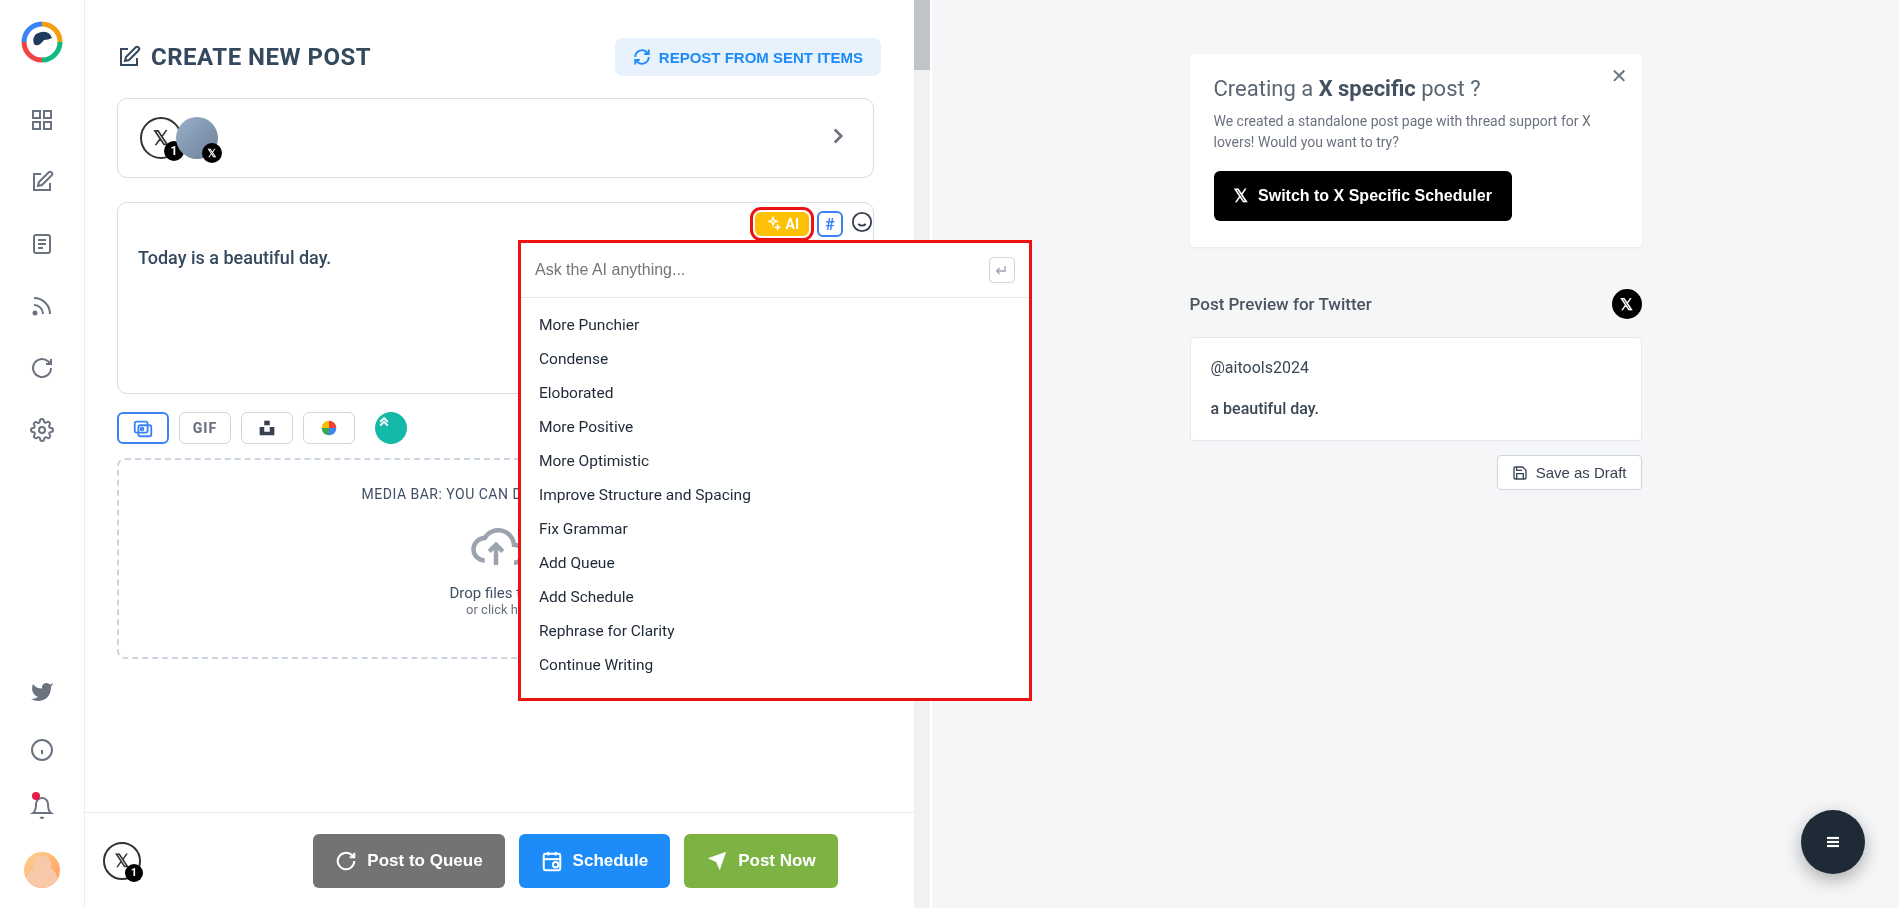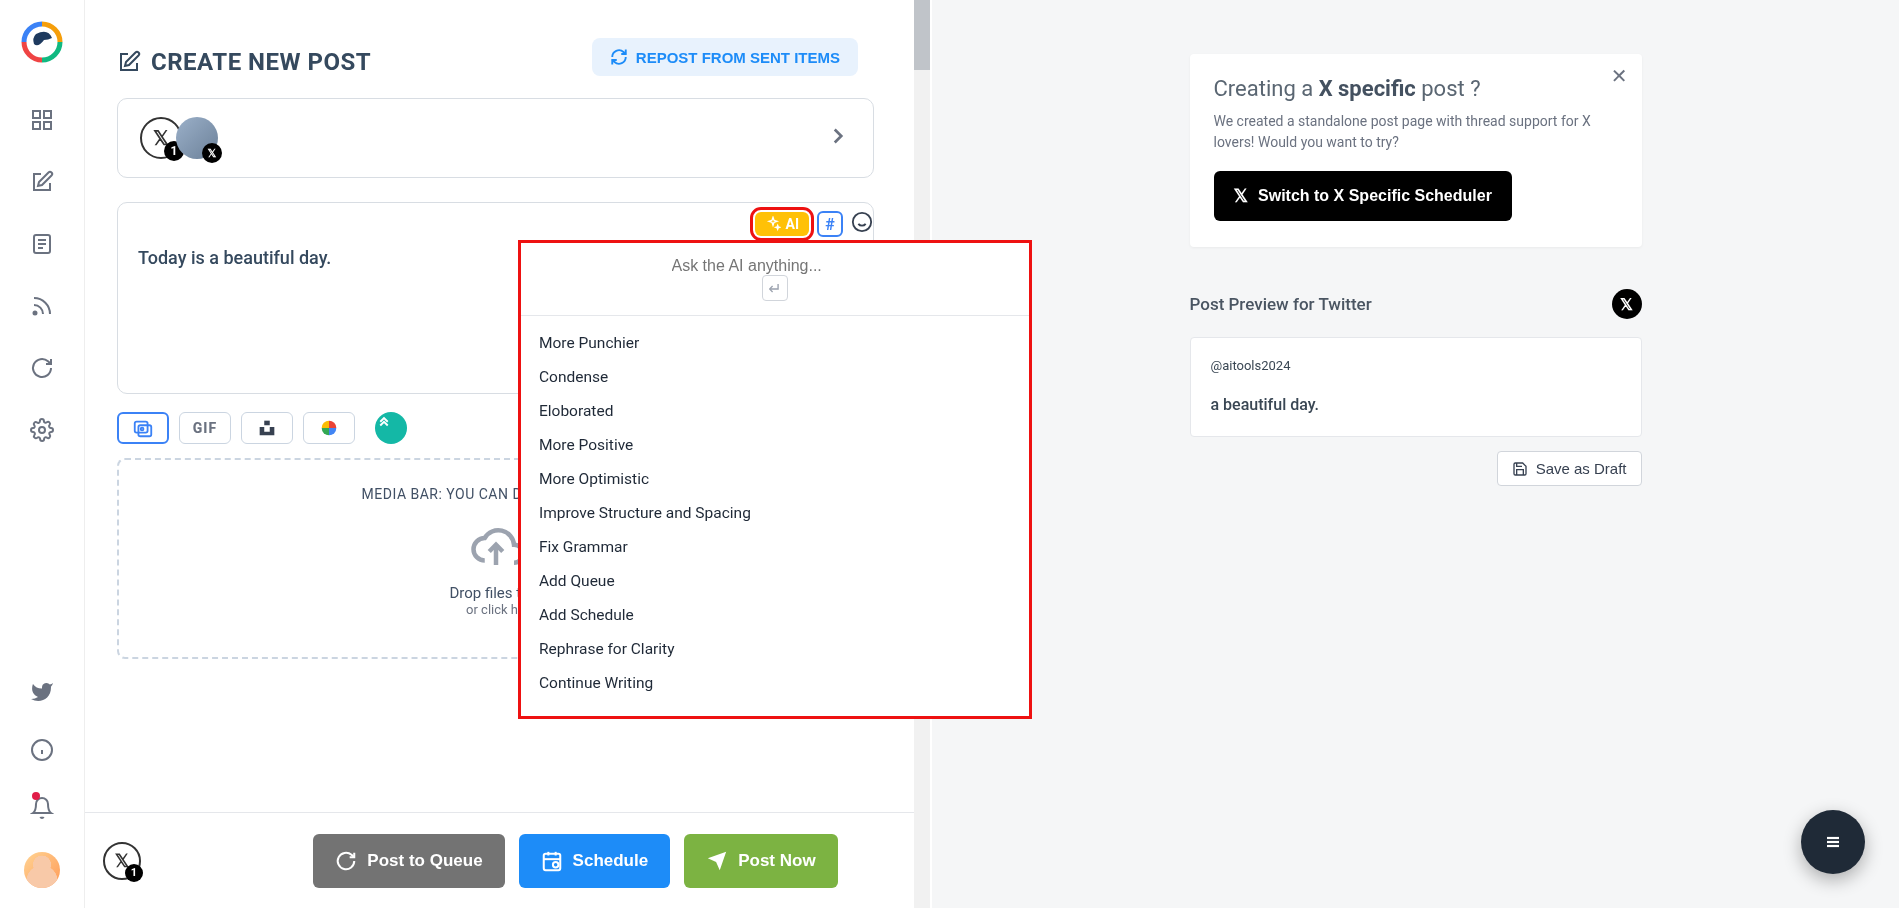--- a/index.html
+++ b/index.html
@@ -58,22 +58,22 @@
   .main {
     position: absolute;
     left: 85px; top: 0;
     width: 830px;
     bottom: 0;
     padding: 38px 0 0 0;
     border-right: 1px solid #e5e7eb;
   }
   .main-inner { padding: 0 0 0 32px; width: 100%; }
   .page-header {
-    display: flex; align-items: flex-end; justify-content: space-between;
-    padding-right: 56px; margin-bottom: 22px;
+    display: flex; align-items: center; justify-content: space-between;
+    padding-right: 33px; margin-bottom: 22px;
   }
   .page-title-wrap { display: flex; align-items: center; gap: 10px; }
   .page-title { font-size: 24px; font-weight: 700; color: #35495e; letter-spacing: .5px; }
   .page-title-wrap svg { width: 24px; height: 24px; stroke: #35495e; fill: none; stroke-width: 2; }
   .repost-btn {
     background: #e8f2fd; color: #1d8cf8;
     border: none; border-radius: 8px;
     padding: 10px 18px; font-weight: 700; font-size: 15px;
     display: flex; align-items: center; gap: 8px; cursor: pointer;
   }
@@ -207,21 +207,21 @@
   .ai-popup {
     position: absolute;
     left: 518px; top: 240px;
     width: 514px;
     background: #fff;
     border: 3px solid #e11;
     z-index: 50;
   }
   .ai-input-row {
     display:flex; align-items:center;
-    padding: 14px 14px; border-bottom: 1px solid #e5e7eb; flex-direction: column;
+    padding: 14px 14px; border-bottom: 1px solid #e5e7eb;
   }
   .ai-input {
     flex:1; border:none; outline:none; font-size:16px; color:#374151;
   }
   .ai-enter {
     width:26px;height:26px;border:1px solid #d1d5db;border-radius:4px;
     display:flex;align-items:center;justify-content:center;color:#9ca3af;
   }
   .ai-list { padding: 10px 0 16px; }
   .ai-item {
@@ -259,21 +259,21 @@
   }
   .preview-title { font-size:17px; color:#4a5562; font-weight:500; }
   .x-badge {
     width:30px;height:30px;border-radius:50%;background:#000;color:#fff;
     display:flex;align-items:center;justify-content:center;font-weight:800;
   }
   .preview-card {
     background:#fff; border:1px solid #e5e7eb; border-radius:4px;
     padding: 20px 20px 22px;
   }
-  .preview-handle { font-size:13px; color:#3a4754; margin-bottom: 22px; }
+  .preview-handle { font-size:16px; color:#3a4754; margin-bottom: 22px; }
   .preview-text { font-size:16px; color:#3a4754; font-weight:500; }
 
   .save-draft {
     float:right; margin-top:14px;
     background:#fff; border:1px solid #d1d5db; border-radius:4px;
     padding:8px 14px; font-size:15px; color:#374151;
     display:flex;align-items:center;gap:8px;cursor:pointer;
   }
   .save-draft svg{width:16px;height:16px;stroke:#374151;fill:none;stroke-width:2;}
 

